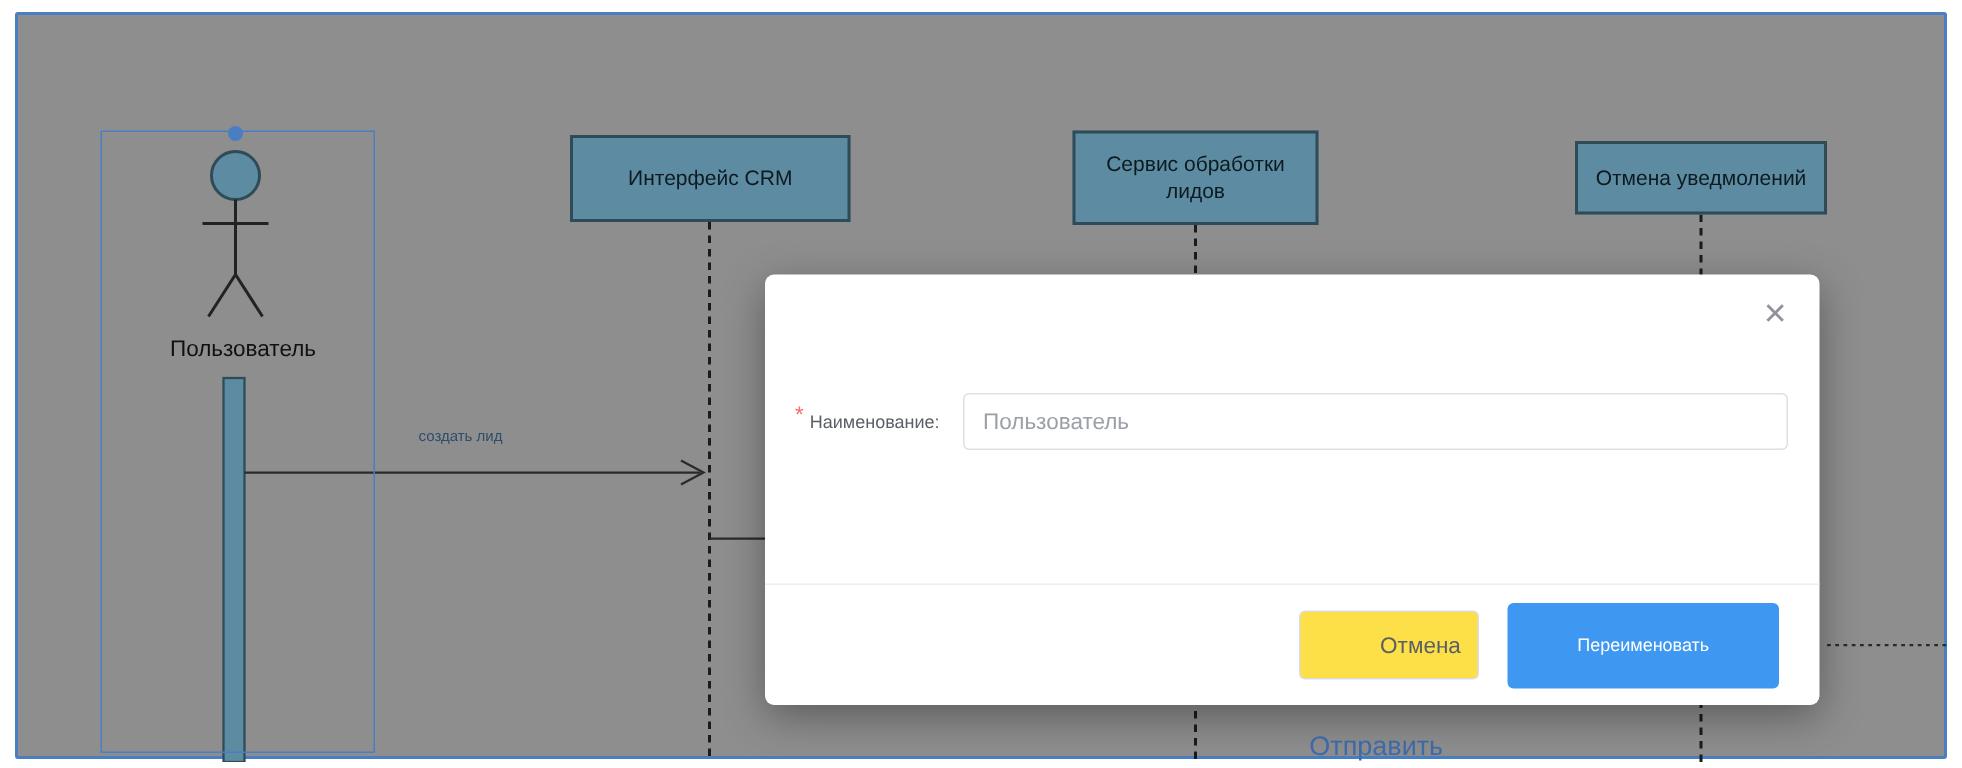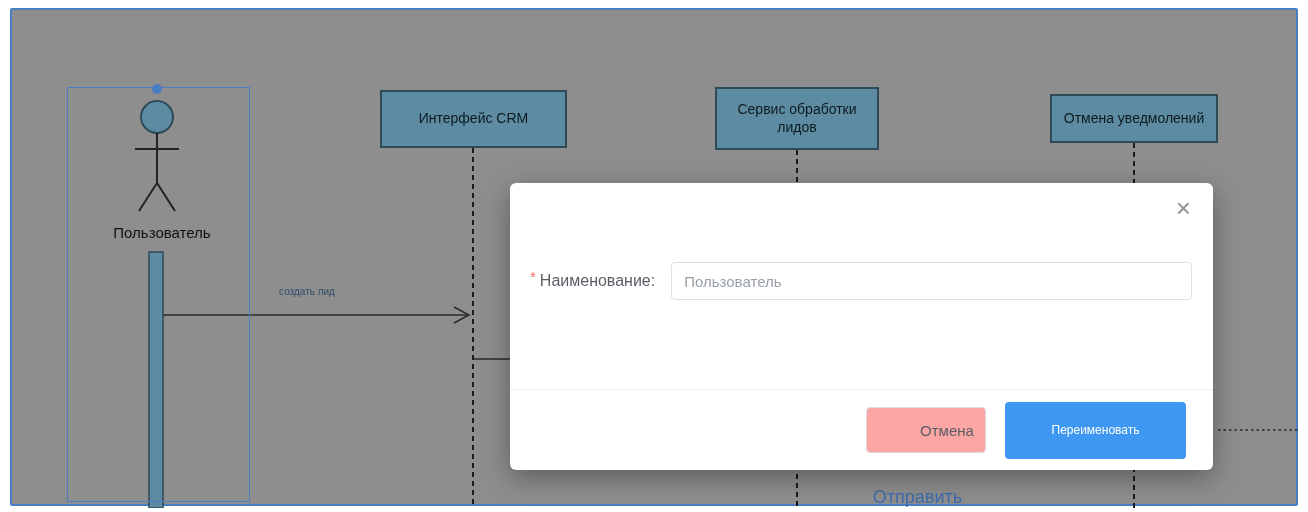--- a/index.html
+++ b/index.html
@@ -30,33 +30,33 @@
   .modal {
     position:absolute; left:510px; top:183px; width:703px; height:287px;
     background:#fff; border-radius:6px; box-shadow:0 8px 28px rgba(0,0,0,0.35);
   }
   .modal-close {
     position:absolute; top:12px; right:22px; font-size:26px; line-height:1;
     color:#909399; cursor:pointer; font-weight:400;
   }
   .field-row { position:absolute; left:20px; top:79px; right:21px; display:flex; align-items:center; }
   .req { color:#f56c6c; font-size:15px; margin-right:4px; position:relative; top:-5px; }
-  .field-label { font-size:16px; color:#5a5e66; margin-right:16px; white-space:nowrap; }
+  .field-label { font-size:12px; color:#5a5e66; margin-right:16px; white-space:nowrap; }
   .field-input {
     flex:1; height:38px; border:1px solid #dcdfe6; border-radius:4px;
     padding:0 12px; font-size:15px; color:#9aa0a8; background:#fff;
     font-family:inherit; outline:none;
   }
   .modal-footer {
     position:absolute; left:0; right:0; bottom:0; height:81px;
     border-top:1px solid #ebeef5; display:flex; align-items:center;
     justify-content:flex-end; padding-right:27px; gap:19px;
   }
   .btn { border-radius:4px; font-family:inherit; cursor:pointer; }
-  .btn-cancel { width:120px; height:46px; background:#fca5a5; border:1px solid #d9dce2; color:#5a5e66; font-size:15px;padding-left:42px; }
+  .btn-cancel { width:120px; height:46px; background:#fde047; border:1px solid #d9dce2; color:#5a5e66; font-size:15px;padding-left:42px; }
   .btn-primary { width:181px; height:57px; background:#3e97f0; border:none; color:#fff; font-size:12px; }
 </style>
 </head>
 <body>
 
 <div class="canvas">
 
   <svg class="svg-layer" viewBox="0 0 1288 498">
 
     <line x1="461" y1="138" x2="461" y2="498" stroke="#1b1b1b" stroke-width="2" stroke-dasharray="5,4"></line>

